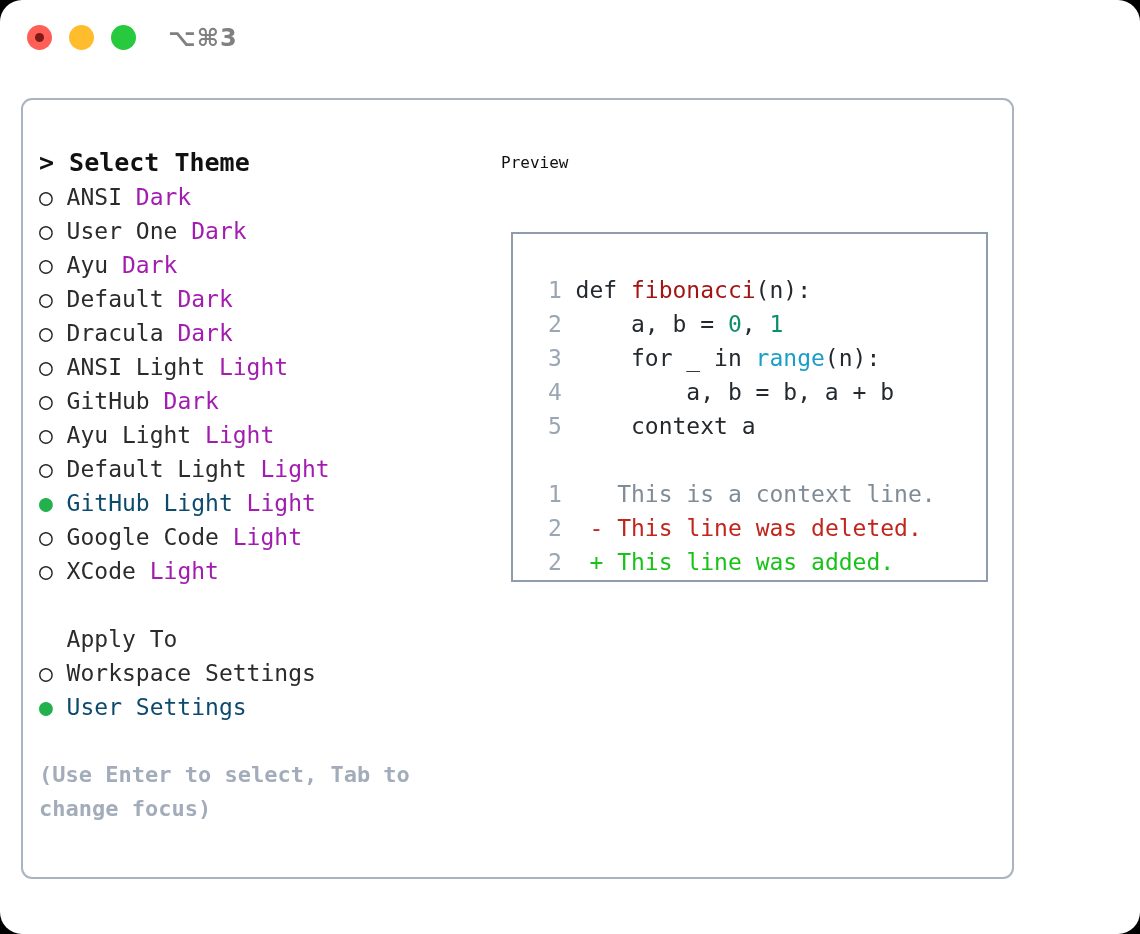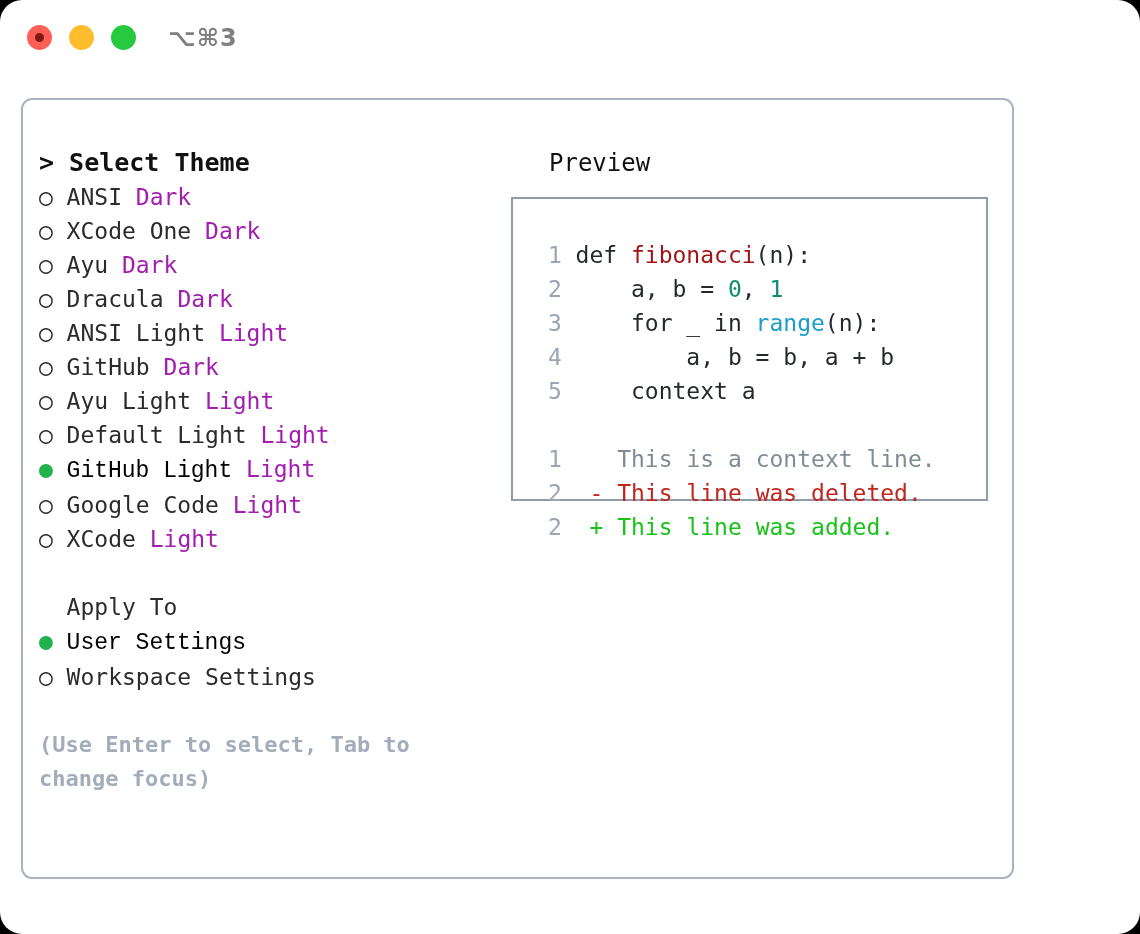--- a/index.html
+++ b/index.html
@@ -106,21 +106,21 @@
     color: #2b2b2b;
     display: block;
   }
   .marker {
     display: inline-block;
     width: 1.2em;
     color: #2b2b2b;
   }
   .marker.sel { color: #22b14c; }
   .opt-label { color: #2b2b2b; }
-  .opt-row.selected .opt-label { color: #000000; font-family: Liberation Mono, monospace; }
+  .opt-row.selected .opt-label { color: #0c4a6e; }
   .opt-tag {
     color: #a21caf;
   }
 
   .section-gap { height: 34px; }
 
   .subheader {
     font-family: "DejaVu Sans Mono", monospace;
     font-size: 23px;
     line-height: 34px;
@@ -140,31 +140,30 @@
   }
 
   
   .right-pane {
     position: absolute;
     left: 478px; top: 46px;
     width: 500px;
   }
   .preview-title {
     font-family: "DejaVu Sans Mono", monospace;
-    font-size: 24px;
+    font-size: 16px;
     line-height: 34px;
     color: #111111;
     white-space: pre;
-    margin-left: 48px;
   }
   .preview-box {
-    margin-top: 17px;
+    margin-top: 52px;
     margin-left: 10px;
     width: 477px;
-    height: 304px;
+    height: 350px;
     border: 2px solid #8f9cad;
     background: #ffffff;
     padding: 39px 0 0 12px;
   }
   .code-line {
     font-family: "DejaVu Sans Mono", monospace;
     font-size: 23px;
     line-height: 34px;
     white-space: pre;
     color: #24292e;
@@ -202,38 +201,39 @@
     <div class="shortcut">⌥⌘3</div>
   </div>
 
   <div class="dialog">
     <div class="panes">
 
       <div class="left-pane">
         <div class="list-header">&gt; Select Theme</div>
         <div id="theme-list">
             <div class="opt-row"><span class="marker">○</span><span class="opt-label">ANSI</span><span class="opt-tag"> Dark</span></div>
-            <div class="opt-row"><span class="marker">○</span><span class="opt-label">XCode One</span><span class="opt-tag"> Dark</span></div>
+            <div class="opt-row"><span class="marker">○</span><span class="opt-label">User One</span><span class="opt-tag"> Dark</span></div>
             <div class="opt-row"><span class="marker">○</span><span class="opt-label">Ayu</span><span class="opt-tag"> Dark</span></div>
+            <div class="opt-row"><span class="marker">○</span><span class="opt-label">Default</span><span class="opt-tag"> Dark</span></div>
             <div class="opt-row"><span class="marker">○</span><span class="opt-label">Dracula</span><span class="opt-tag"> Dark</span></div>
             <div class="opt-row"><span class="marker">○</span><span class="opt-label">ANSI Light</span><span class="opt-tag"> Light</span></div>
             <div class="opt-row"><span class="marker">○</span><span class="opt-label">GitHub</span><span class="opt-tag"> Dark</span></div>
             <div class="opt-row"><span class="marker">○</span><span class="opt-label">Ayu Light</span><span class="opt-tag"> Light</span></div>
             <div class="opt-row"><span class="marker">○</span><span class="opt-label">Default Light</span><span class="opt-tag"> Light</span></div>
             <div class="opt-row selected"><span class="marker sel">●</span><span class="opt-label">GitHub Light</span><span class="opt-tag"> Light</span></div>
             <div class="opt-row"><span class="marker">○</span><span class="opt-label">Google Code</span><span class="opt-tag"> Light</span></div>
             <div class="opt-row"><span class="marker">○</span><span class="opt-label">XCode</span><span class="opt-tag"> Light</span></div>
           </div>
 
         <div class="section-gap"></div>
 
         <div class="subheader"><span class="marker">○</span><span>Apply To</span></div>
         <div id="apply-list">
+            <div class="opt-row"><span class="marker">○</span><span class="opt-label">Workspace Settings</span></div>
             <div class="opt-row selected"><span class="marker sel">●</span><span class="opt-label">User Settings</span></div>
-            <div class="opt-row"><span class="marker">○</span><span class="opt-label">Workspace Settings</span></div>
           </div>
 
         <div class="hint">(Use Enter to select, Tab to change focus)</div>
       </div>
 
       <div class="right-pane">
         <div class="preview-title">Preview</div>
         <div class="preview-box">
           <div id="code-block">
               <div class="code-line"><span class="ln">1</span><span class="tok-kw">def </span><span class="tok-fn">fibonacci</span><span class="tok-plain">(n):</span></div>

